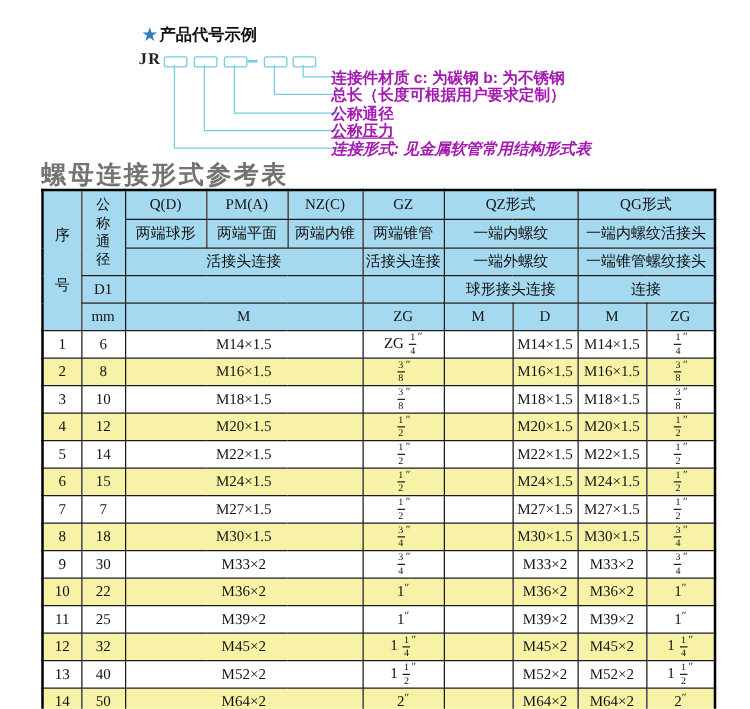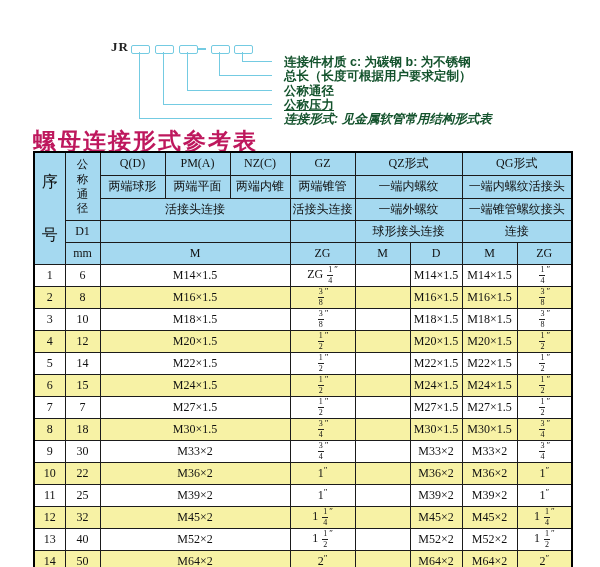--- a/index.html
+++ b/index.html
@@ -11,46 +11,47 @@
   }
   
   #diagram{position:absolute;left:0;top:0;width:600px;height:150px;}
   .star-line{position:absolute;left:114px;top:19px;font-size:13px;font-weight:bold;white-space:nowrap;}
   .star{color:var(--star,#2d7fc1);margin-right:2px;}
   .jr{position:absolute;left:111px;top:39px;font-size:13px;font-weight:bold;color:#222;letter-spacing:1px;}
   .code-box{position:absolute;top:45px;width:17px;height:7px;border:1px solid var(--line,#74cbe2);border-radius:2px;background:#fff;}
   .code-dash{position:absolute;top:48px;width:8px;height:2px;background:var(--line,#74cbe2);}
   .vline{position:absolute;width:1px;background:var(--line,#74cbe2);}
   .hline{position:absolute;height:1px;background:var(--line,#74cbe2);}
-  .dg-label{position:absolute;left:284px;font-size:12.5px;font-weight:bold;white-space:nowrap;color:#14532d;
+  .dg-label{position:absolute;left:265px;font-size:12.5px;font-weight:bold;white-space:nowrap;color:#a21caf;
     font-family:"Liberation Sans","DejaVu Sans",sans-serif;}
   
-  #table-title{position:absolute;left:33px;top:126px;font-size:23px;font-weight:bold;letter-spacing:2px;color:#be185d;}
+  #table-title{position:absolute;left:33px;top:126px;font-size:20px;font-weight:bold;letter-spacing:2px;color:#737373;}
   
   #ref-table{position:absolute;left:33px;top:151px;border-collapse:collapse;table-layout:fixed;
     border:2px solid #000;}
   #ref-table td{border:1px solid #1b1b1b;text-align:center;vertical-align:middle;padding:0;
     font-size:12px;line-height:1.1;overflow:hidden;}
   #ref-table thead td{background:var(--header-bg,#a5d9f0);height:21px;}
   #ref-table thead tr.r1 td,#ref-table thead tr.r2 td{height:22px;}
   #ref-table tbody td{height:21px;background:#ffffff;}
   #ref-table tbody tr:nth-child(even) td{background:var(--alt-bg,#f7f2a5);}
   .cn{font-size:11.5px;}
   .vert{width:1.1em;margin:0 auto;word-break:break-all;line-height:1.3;font-size:11.5px;}
-  .vert.seq{line-height:3.3;font-size:16px;}
+  .vert.seq{line-height:3.3;font-size:12px;}
   
   .frac{display:inline-block;vertical-align:middle;text-align:center;font-size:8px;line-height:1;margin:0 1px;}
   .fn{display:block;border-bottom:1px solid #222;padding:0 1px 1px 1px;}
   .fd{display:block;padding-top:1px;}
   .dq{font-size:9px;vertical-align:top;position:relative;top:-1px;}
 </style>
 </head>
 <body>
 
 <div id="diagram">
+  <div class="star-line"><span class="star">★</span><span>产品代号示例</span></div>
   <div class="jr">JR</div>
   <div id="code-boxes">
       <div class="code-box" style="left: 131px;"></div>
       <div class="code-box" style="left: 155px;"></div>
       <div class="code-box" style="left: 179px;"></div>
       <div class="code-box" style="left: 211px;"></div>
       <div class="code-box" style="left: 234px;"></div>
       <div class="code-dash" style="left: 198px;"></div>
     </div>
   <div id="leader-lines">

